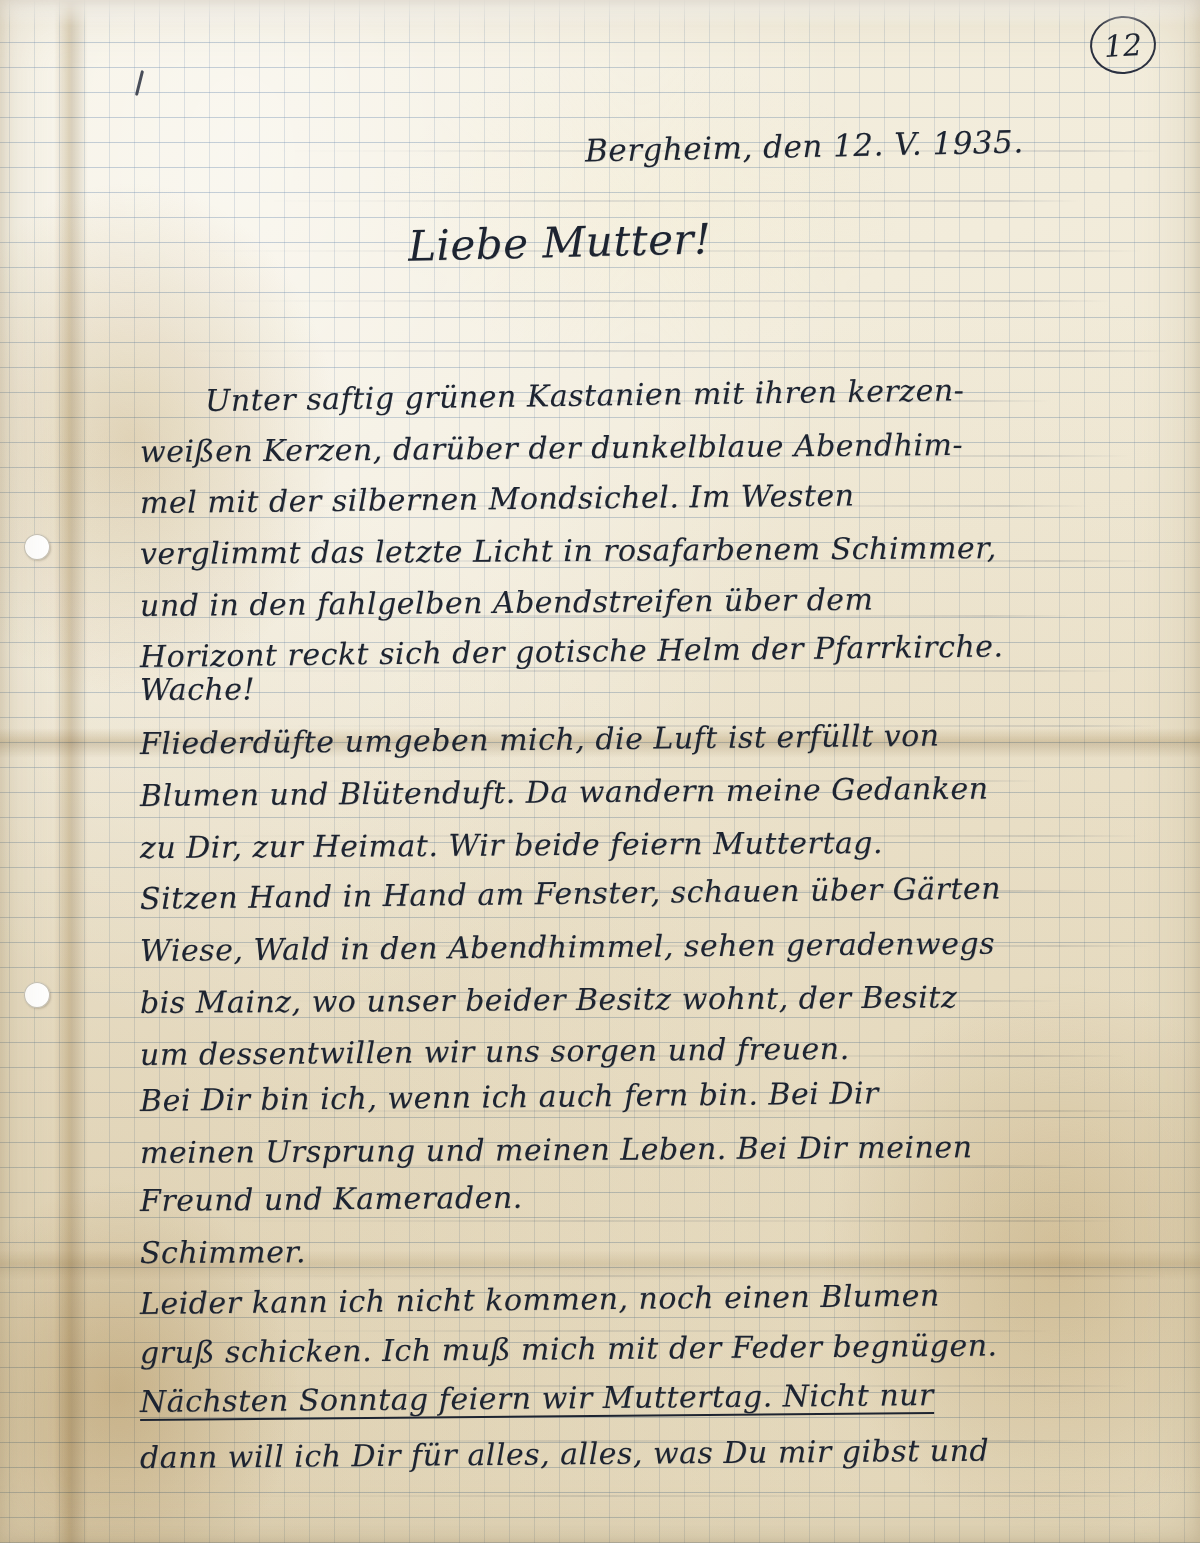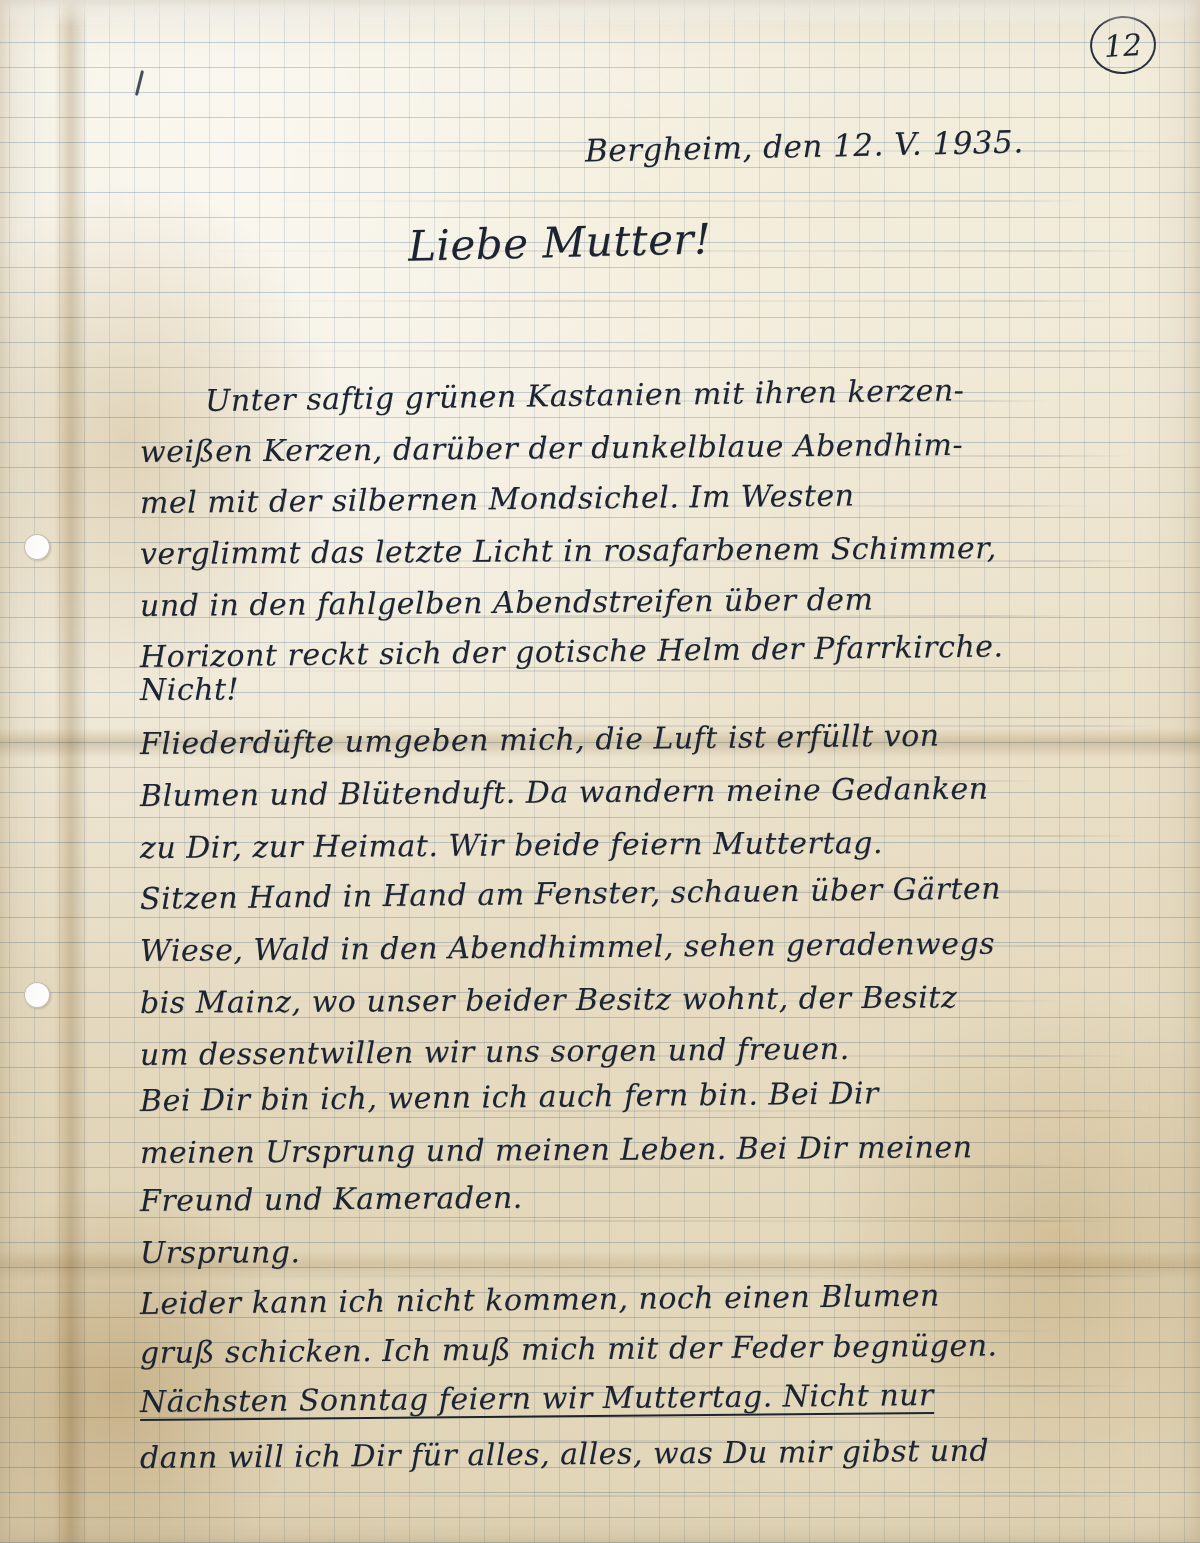--- a/index.html
+++ b/index.html
@@ -255,32 +255,32 @@
 
   <div class="hand salutation">Liebe Mutter!</div>
 
   <div id="letter-body">
     <div class="hand indent" style="top:386px;  transform:rotate(-0.8deg);">Unter saftig grünen Kastanien mit ihren kerzen-</div>
     <div class="hand" style="top:437px;  transform:rotate(-0.5deg);">weißen Kerzen, darüber der dunkelblaue Abendhim-</div>
     <div class="hand" style="top:488px;  transform:rotate(-0.6deg);">mel mit der silbernen Mondsichel. Im Westen</div>
     <div class="hand" style="top:539px;  transform:rotate(-0.4deg);">verglimmt das letzte Licht in rosafarbenem Schimmer,</div>
     <div class="hand" style="top:591px;  transform:rotate(-0.5deg);">und in den fahlgelben Abendstreifen über dem</div>
     <div class="hand" style="top:642px;  transform:rotate(-0.7deg);">Horizont reckt sich der gotische Helm der Pfarrkirche.</div>
-    <div class="hand" style="top:675px;  transform:rotate(-0.3deg);">Nicht!</div>
+    <div class="hand" style="top:675px;  transform:rotate(-0.3deg);">Wache!</div>
     <div class="hand" style="top:729px;  transform:rotate(-0.6deg);">Fliederdüfte umgeben mich, die Luft ist erfüllt von</div>
     <div class="hand" style="top:781px;  transform:rotate(-0.5deg);">Blumen und Blütenduft. Da wandern meine Gedanken</div>
     <div class="hand" style="top:833px;  transform:rotate(-0.4deg);">zu Dir, zur Heimat. Wir beide feiern Muttertag.</div>
     <div class="hand" style="top:884px;  transform:rotate(-0.7deg);">Sitzen Hand in Hand am Fenster, schauen über Gärten</div>
     <div class="hand" style="top:936px;  transform:rotate(-0.5deg);">Wiese, Wald in den Abendhimmel, sehen geradenwegs</div>
     <div class="hand" style="top:988px;  transform:rotate(-0.4deg);">bis Mainz, wo unser beider Besitz wohnt, der Besitz</div>
     <div class="hand" style="top:1040px; transform:rotate(-0.5deg);">um dessentwillen wir uns sorgen und freuen.</div>
     <div class="hand" style="top:1086px; transform:rotate(-0.6deg);">Bei Dir bin ich, wenn ich auch fern bin. Bei Dir</div>
     <div class="hand" style="top:1138px; transform:rotate(-0.4deg);">meinen Ursprung und meinen Leben. Bei Dir meinen</div>
     <div class="hand" style="top:1186px; transform:rotate(-0.5deg);">Freund und Kameraden.</div>
-    <div class="hand" style="top:1238px; transform:rotate(-0.3deg);">Ursprung.</div>
+    <div class="hand" style="top:1238px; transform:rotate(-0.3deg);">Schimmer.</div>
     <div class="hand" style="top:1289px; transform:rotate(-0.6deg);">Leider kann ich nicht kommen, noch einen Blumen</div>
     <div class="hand" style="top:1338px; transform:rotate(-0.5deg);">gruß schicken. Ich muß mich mit der Feder begnügen.</div>
     <div class="hand underlined" style="top:1387px; transform:rotate(-0.5deg);">Nächsten Sonntag feiern wir Muttertag. Nicht nur</div>
     <div class="hand" style="top:1443px; transform:rotate(-0.5deg);">dann will ich Dir für alles, alles, was Du mir gibst und</div>
   </div>
 
   <div class="edge-top"></div>
   <div class="vignette"></div>
 </div>
 

